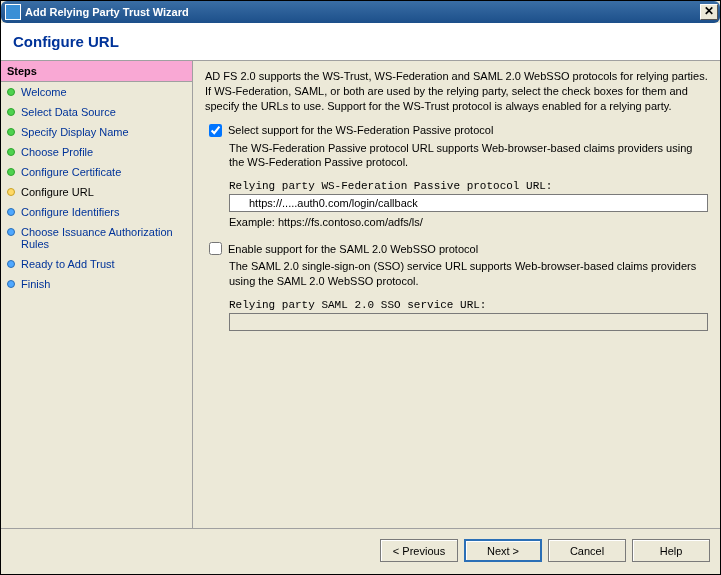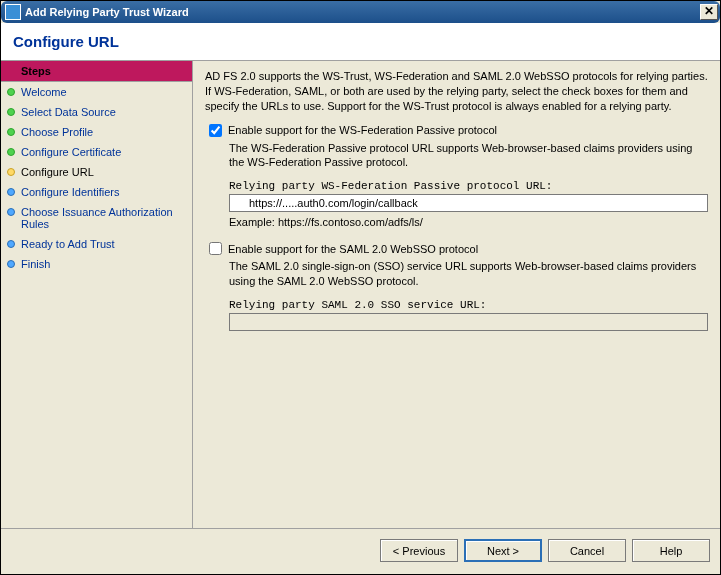--- a/index.html
+++ b/index.html
@@ -62,23 +62,23 @@
   }
   .sidebar {
     width: 192px;
     border-right: 1px solid #a0a0a0;
     padding: 0;
     background: #ece9d8;
   }
   .steps-header {
     font-weight: bold;
     font-size: 11px;
-    padding: 4px 20px;
+    padding: 4px 6px;
     border-bottom: 1px solid #a0a0a0;
-    background: #be185d;
+    background: #f9a8d4;
   }
   .step {
     display: flex;
     align-items: flex-start;
     padding: 4px 6px;
     font-size: 11px;
     color: #003399;
     cursor: pointer;
   }
   .step.current { background: #ece9d8; color:#000; }
@@ -158,20 +158,24 @@
         <div class="step done">
           <span class="bullet"></span>
           <span>Welcome</span>
         </div>
         <div class="step done">
           <span class="bullet"></span>
           <span>Select Data Source</span>
         </div>
         <div class="step done">
           <span class="bullet"></span>
+          <span>Specify Display Name</span>
+        </div>
+        <div class="step done">
+          <span class="bullet"></span>
           <span>Choose Profile</span>
         </div>
         <div class="step done">
           <span class="bullet"></span>
           <span>Configure Certificate</span>
         </div>
         <div class="step current">
           <span class="bullet"></span>
           <span>Configure URL</span>
         </div>
@@ -193,21 +197,21 @@
         </div>
       </div>
   </div>
 
   <div class="content">
     <p class="para">AD FS 2.0 supports the WS-Trust, WS-Federation and SAML 2.0 WebSSO protocols for relying parties.  If WS-Federation, SAML, or both are used by the relying party, select the check boxes for them and specify the URLs to use.  Support for the WS-Trust protocol is always enabled for a relying party.</p>
 
     <div class="section">
       <div class="chk-row">
         <input type="checkbox" id="wsfed-chk" checked="" style="">
-        <label for="wsfed-chk">Enable support for the WS-Federation Passive protocol</label>
+        <label for="wsfed-chk">Select support for the WS-Federation Passive protocol</label>
       </div>
       <div class="indent">
         <p class="para">The WS-Federation Passive protocol URL supports Web-browser-based claims providers using the WS-Federation Passive protocol.</p>
         <span class="field-label">Relying party WS-Federation Passive protocol URL:</span>
         <input type="text" class="text-input" value="https://.....auth0.com/login/callback" style="">
         <p class="example">Example: https://fs.contoso.com/adfs/ls/</p>
       </div>
     </div>
 
     <div class="section">

